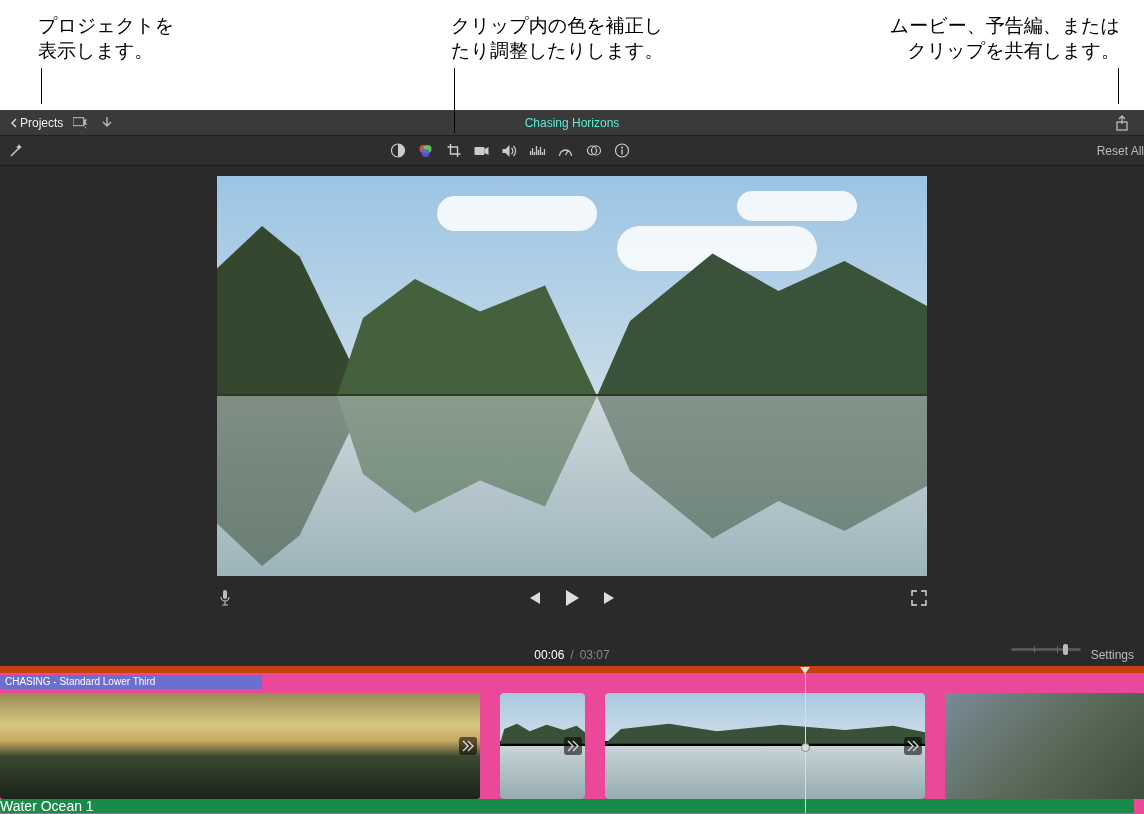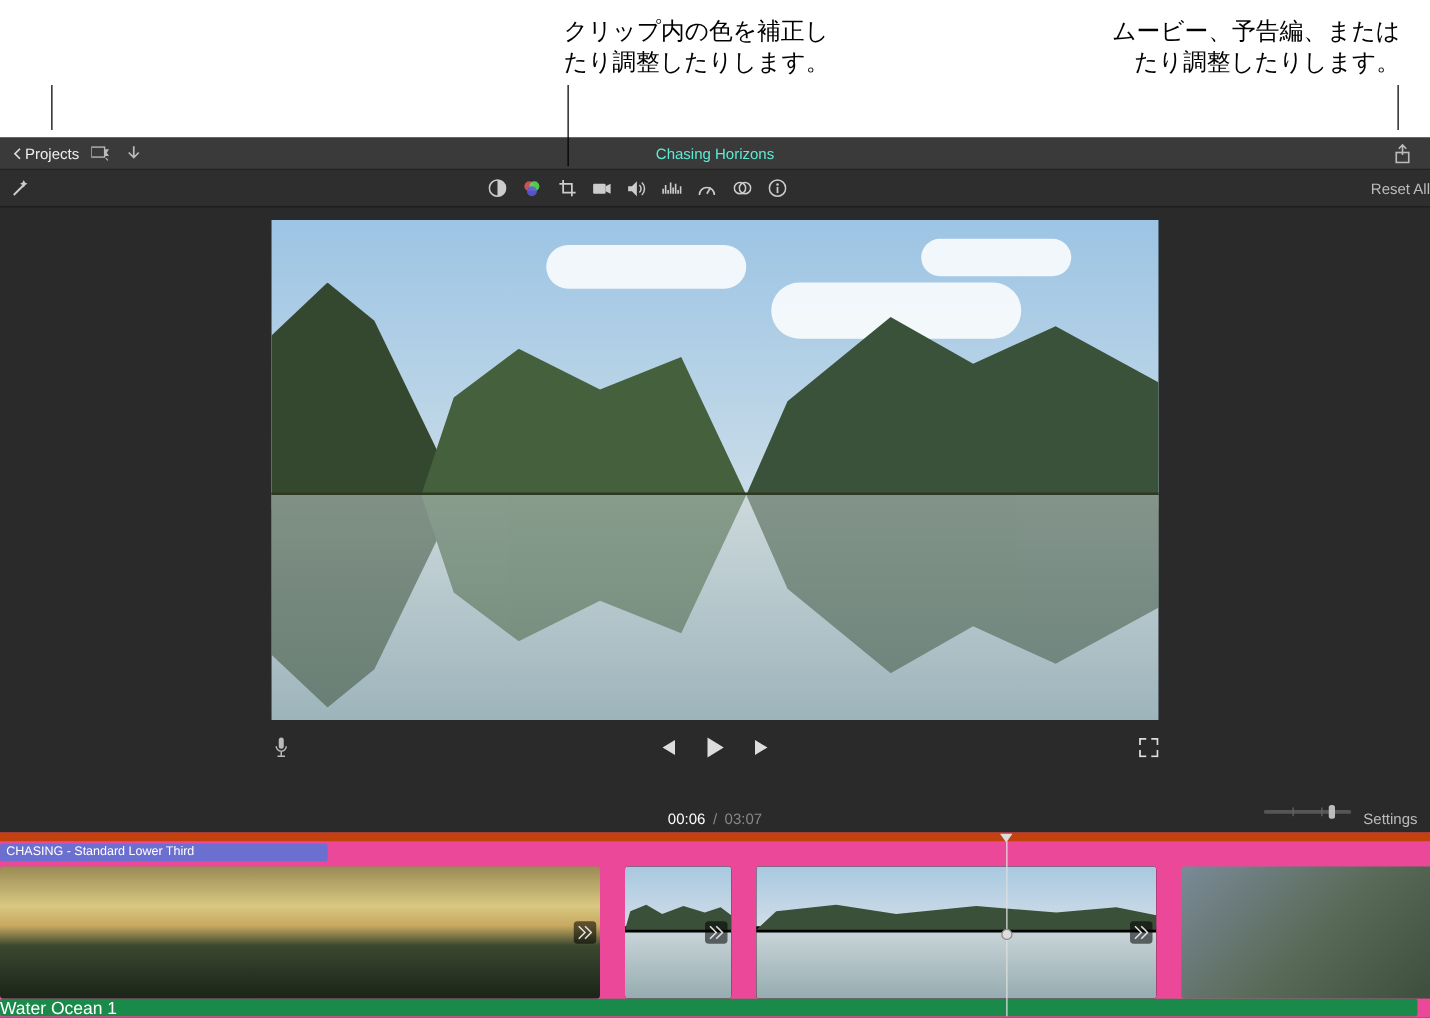--- a/index.html
+++ b/index.html
@@ -58,28 +58,30 @@
   .sb-thumb{position:absolute;left:0;width:60px;height:6px;top:1px;background:#555;border-radius:3px}
   .playhead{position:absolute;top:0;bottom:12px;width:1px;background:#ddd;z-index:30}
   .playhead::before{content:"";position:absolute;top:-6px;left:-5px;width:0;height:0;border-left:5px solid transparent;border-right:5px solid transparent;border-top:7px solid #ddd}
   .playhead .knob{position:absolute;top:70px;left:-4px;width:9px;height:9px;border-radius:50%;background:#ddd;border:1px solid #888}
   svg{display:block}
 </style>
 </head>
 <body>
 
 <div class="callouts">
+  <div class="callout" style="left:38px;top:14px">プロジェクトを
+表示します。</div>
   <div class="leader" style="left:41px;top:68px;height:36px"></div>
 
   <div class="callout" style="left:451px;top:14px">クリップ内の色を補正し
 たり調整したりします。</div>
   <div class="leader" style="left:454px;top:68px;height:65px"></div>
 
   <div class="callout" style="left:790px;top:14px;text-align:right;width:330px">ムービー、予告編、または
-たり調整したりします。</div>
+クリップを共有します。</div>
   <div class="leader" style="left:1118px;top:68px;height:36px"></div>
 </div>
 
 <div class="app">
 
   <div class="titlebar">
     <div class="left">
       <div class="projects-btn">
         <span>
           <svg width="8" height="10" viewBox="0 0 8 10">

